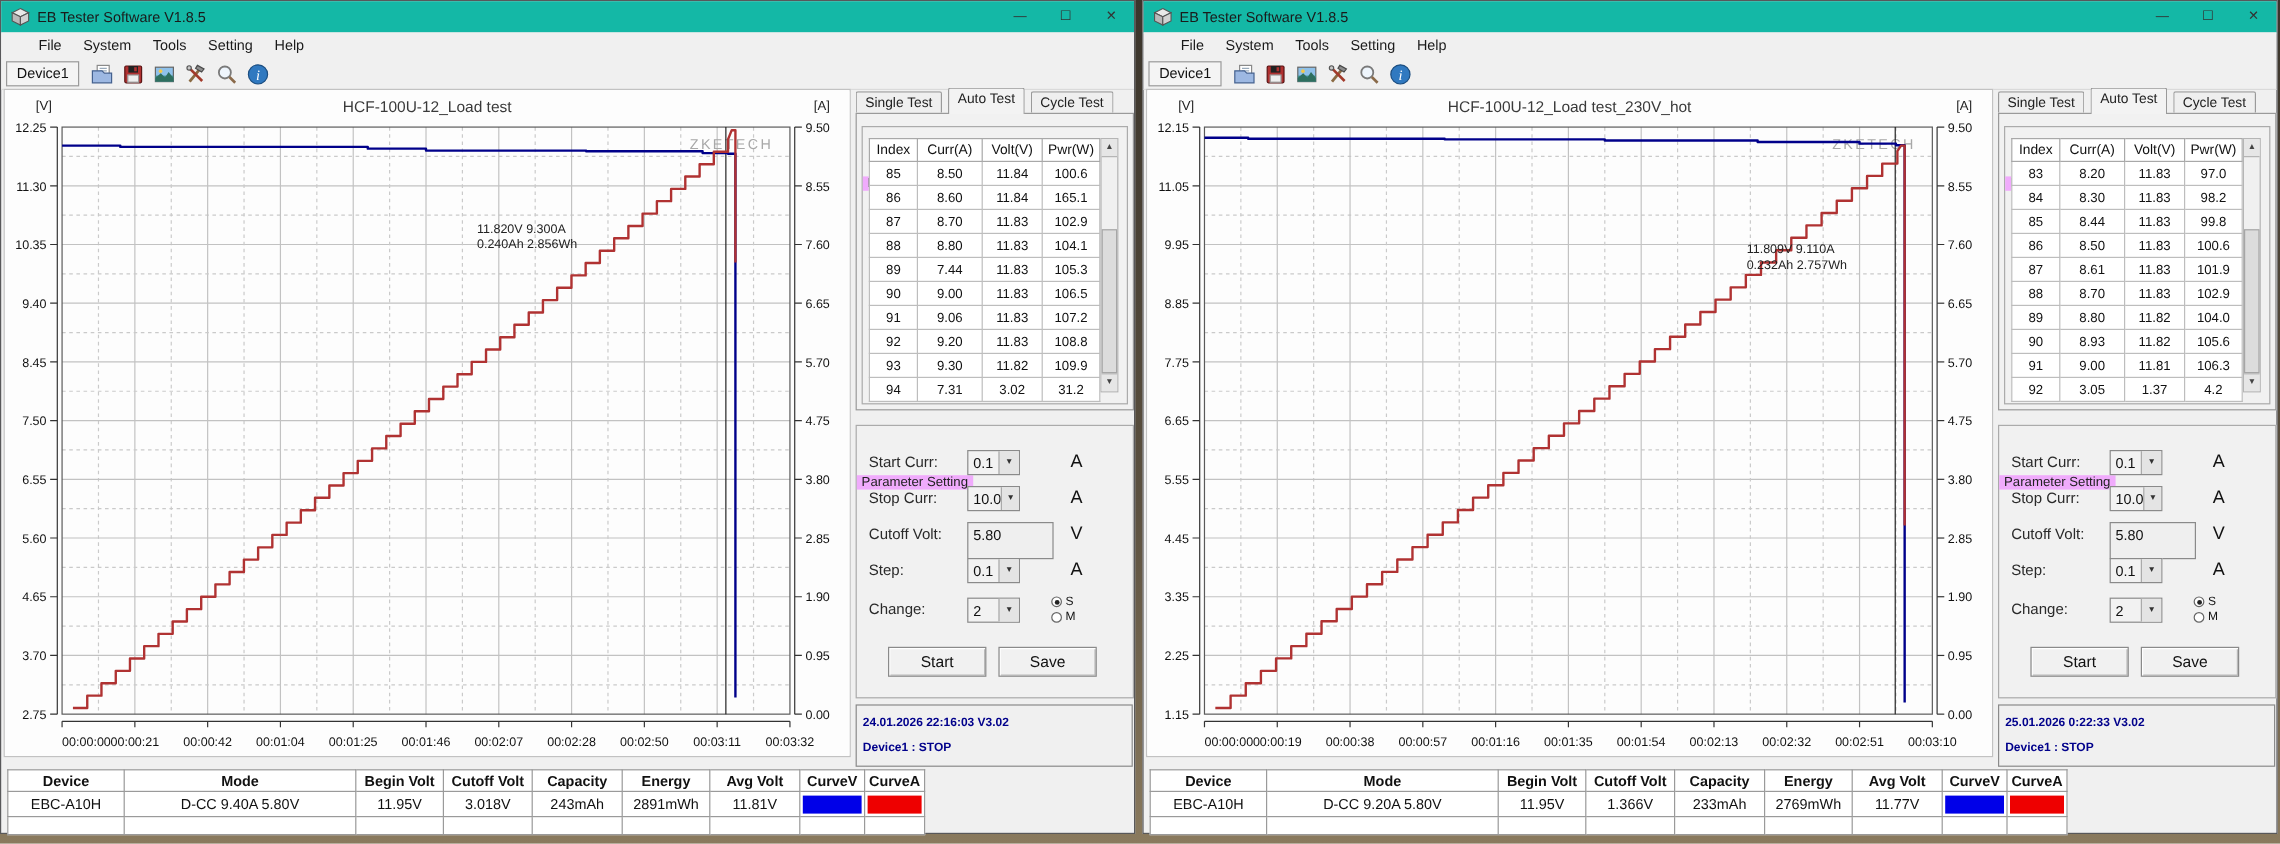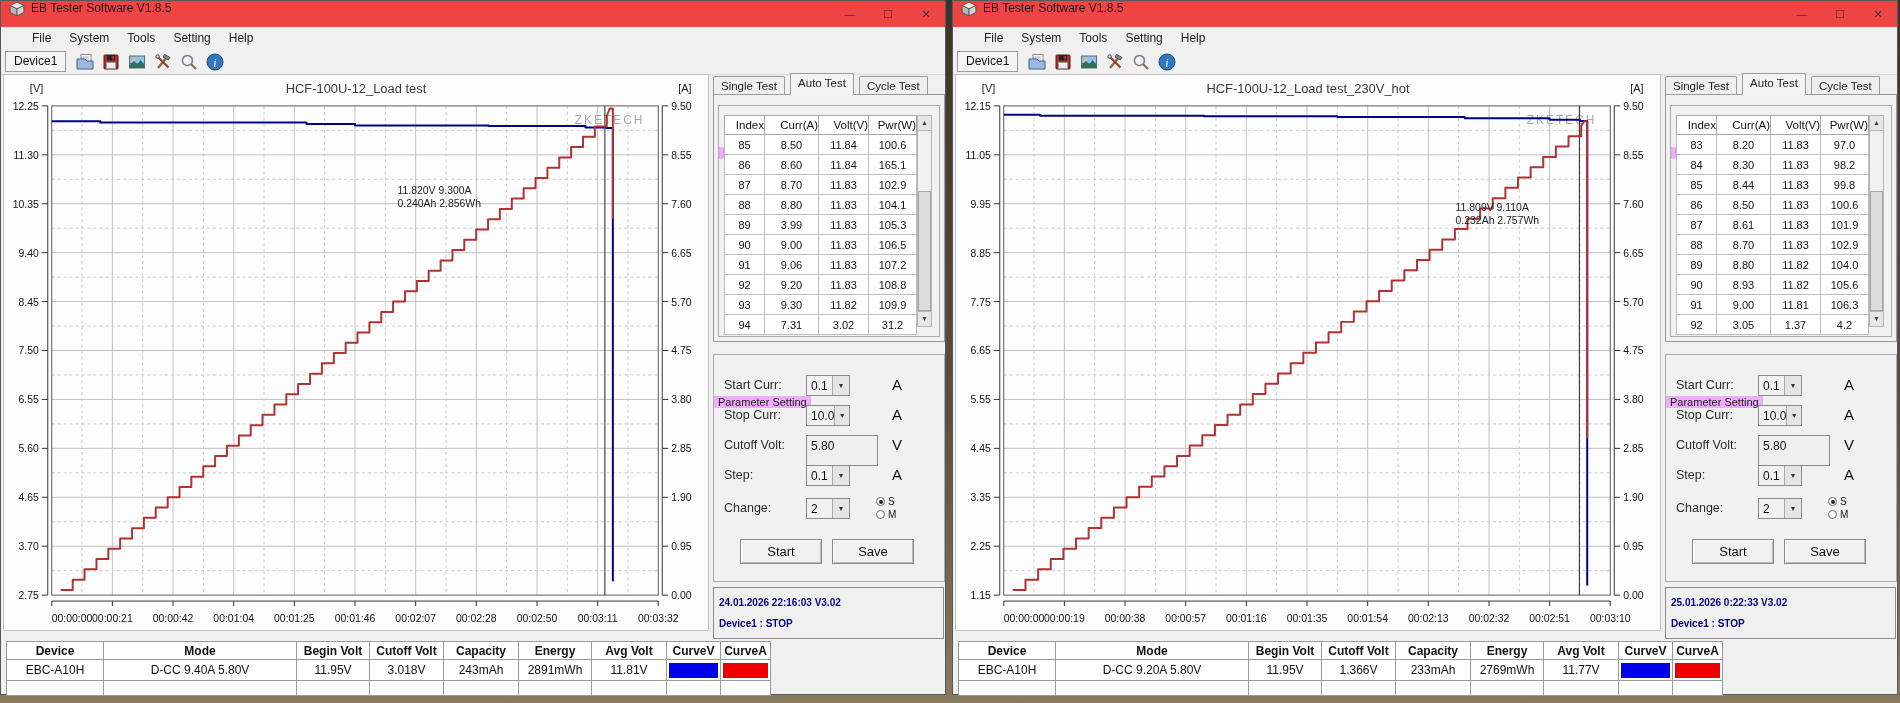--- a/index.html
+++ b/index.html
@@ -7,21 +7,21 @@
     width:1900px;height:703px;position:relative;overflow:hidden;
     background:linear-gradient(180deg,#3a342b 0%,#5c5140 60%,#8a7a5e 100%);
     font-family:"Liberation Sans",sans-serif;font-size:11px;color:#111;
     -webkit-font-smoothing:antialiased;
   }
   .winhost{position:absolute;top:0;width:948px;height:696px;}
   #win-left{left:0;}
   #win-right{left:952px;}
   .window{position:relative;width:946px;height:695px;background:#f0f0f0;border:1px solid #58585a;box-sizing:border-box;}
   
-  .titlebar{position:absolute;left:0;top:0;right:0;height:26px;background:#ef4444;display:flex;align-items:flex-start;border-bottom:1px solid #e4e4e4;}
+  .titlebar{position:absolute;left:0;top:0;right:0;height:26px;background:#14b8a6;display:flex;align-items:center;border-bottom:1px solid #e4e4e4;}
   .appico{width:16px;height:16px;margin:0 6px 0 8px;display:inline-flex;}
   .wtitle{font-size:12px;color:#1a1a1a;flex:1;white-space:nowrap;}
   .winbtns{display:flex;height:26px;}
   .wbtn{width:38px;text-align:center;line-height:26px;font-size:11px;color:#333;cursor:default;}
   
   .menubar{position:absolute;left:0;top:26px;right:0;height:22px;display:flex;align-items:center;padding-left:22px;background:#f0f0f0;}
   .mitem{padding:2px 9px;font-size:12px;color:#1a1a1a;}
   
   .toolbar{position:absolute;left:0;top:48px;right:0;height:25px;display:flex;align-items:center;background:#f0f0f0;border-bottom:1px solid #dadada;}
   .devlabel{margin-left:4px;padding:2px 8px 3px 8px;border:1px solid #9a9a9a;background:#f4f4f4;font-size:12px;}
@@ -35,21 +35,21 @@
   .sidepanel{position:absolute;left:712px;top:72px;width:234px;height:624px;}
   .tabs{position:absolute;left:0;top:0;height:22px;width:100%;}
   .tab{display:inline-block;padding:3px 7px 2px 7px;border:1px solid #9a9a9a;border-bottom:none;background:#efefef;margin-right:2px;border-radius:2px 2px 0 0;font-size:11.5px;position:relative;top:3px;color:#222;}
   .tab.active{top:0;padding-bottom:6px;background:#f3f3f3;z-index:3;}
   .tabframe{position:absolute;left:0;top:21px;width:232px;height:248px;border:1px solid #9a9a9a;background:#f1f1f1;box-sizing:border-box;z-index:1;}
   .groupbox{position:absolute;border:1px solid #ababab;background:#f1f1f1;}
   .legend{position:absolute;top:-7px;left:0;background:#f0abfc;padding:0 4px;font-size:11px;color:#222;margin-top:48px;}
   .rdgroup{left:4px;top:10px;width:220px;height:230px;}
   .rdwrap{position:absolute;left:5px;top:9px;display:flex;}
   .rd-table{border-collapse:collapse;table-layout:fixed;background:#fff;}
-  .rd-table th{font-weight:normal;border:1px solid #a8a8a8;height:18px;font-size:11.5px;padding:0;text-align:right;}
+  .rd-table th{font-weight:normal;border:1px solid #a8a8a8;height:18px;font-size:11.5px;padding:0;}
   .rd-table td{border:1px solid #bdbdbd;text-align:center;height:19px;font-size:11px;padding:0;}
   .c0{width:40px}.c1{width:54px}.c2{width:50px}.c3{width:48px}
   .vsb{width:15px;height:212px;background:#f0f0f0;border:1px solid #b5b5b5;position:relative;box-sizing:border-box;margin-left:0px;}
   .vsb .arr{height:14px;border-bottom:1px solid #b5b5b5;background:#e6e6e6;font-size:7px;line-height:14px;text-align:center;color:#444;}
   .vsb .arr.down{position:absolute;bottom:0;left:0;right:0;border-top:1px solid #b5b5b5;border-bottom:none;}
   .vsb .thumb{position:absolute;left:0px;right:0px;bottom:15px;height:118px;background:#dcdcdc;border:1px solid #a6a6a6;}
   .paramgroup{left:0px;top:281px;width:230px;height:226px;}
   .prow{position:absolute;left:0;height:22px;width:100%;}
   .plabel{position:absolute;left:10px;top:3px;font-size:12.5px;color:#2a2a2a;}
   .combo{position:absolute;left:92px;top:0;width:44px;height:21px;border:1px solid #8a8a8a;background:#f2f2f2;box-sizing:border-box;display:flex;}
@@ -317,21 +317,21 @@
                     <td>102.9</td>
                   </tr>
                   <tr>
                     <td>88</td>
                     <td>8.80</td>
                     <td>11.83</td>
                     <td>104.1</td>
                   </tr>
                   <tr>
                     <td>89</td>
-                    <td>3.99</td>
+                    <td>7.44</td>
                     <td>11.83</td>
                     <td>105.3</td>
                   </tr>
                   <tr>
                     <td>90</td>
                     <td>9.00</td>
                     <td>11.83</td>
                     <td>106.5</td>
                   </tr>
                   <tr>

